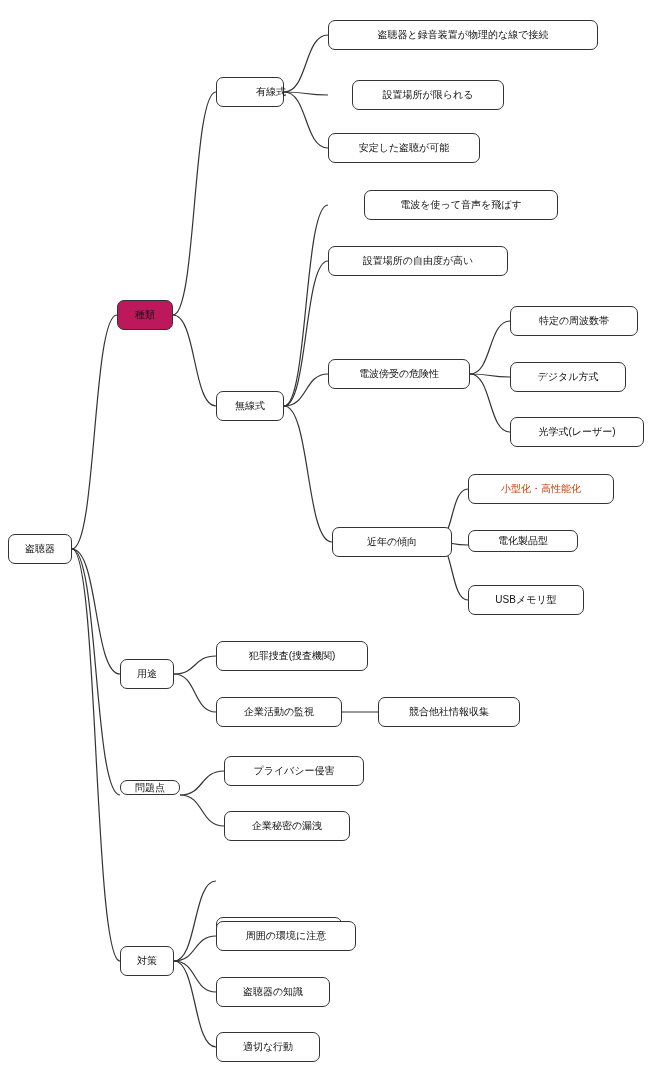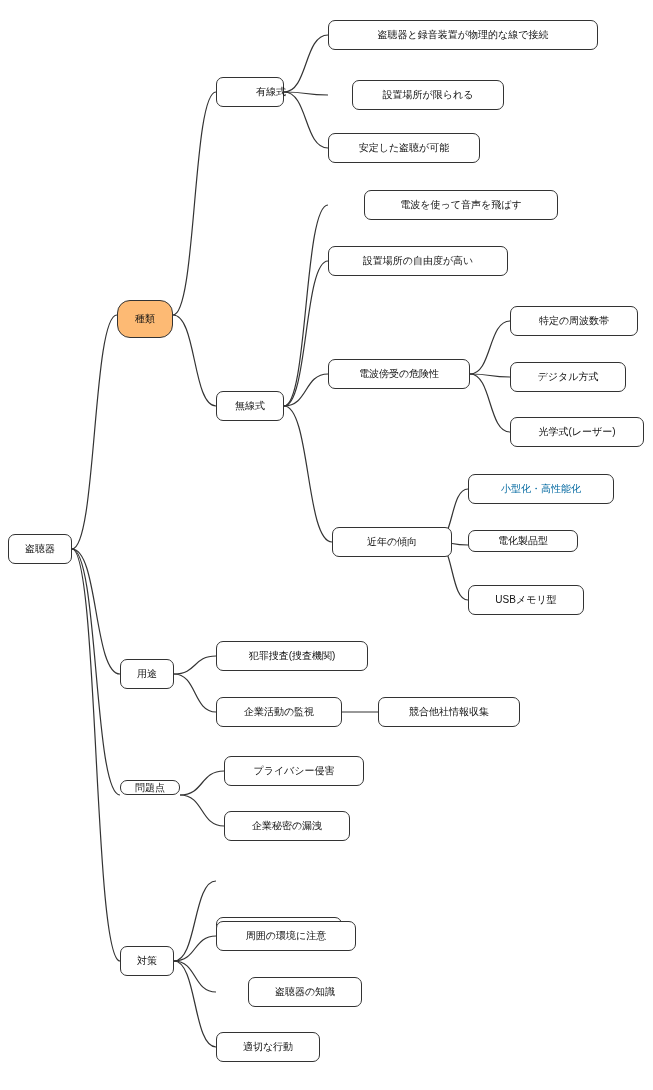--- a/index.html
+++ b/index.html
@@ -70,42 +70,42 @@
       <path d="M 342 712 C 361.8 712, 358.2 712, 378 712" fill="none" stroke="#333333" stroke-width="1.2"></path>
       <path d="M 180 795 C 204.2 795, 199.8 771, 224 771" fill="none" stroke="#333333" stroke-width="1.2"></path>
       <path d="M 180 795 C 204.2 795, 199.8 826, 224 826" fill="none" stroke="#333333" stroke-width="1.2"></path>
       <path d="M 174 961 C 197.1 961, 192.9 881, 216 881" fill="none" stroke="#333333" stroke-width="1.2"></path>
       <path d="M 174 961 C 197.1 961, 192.9 936, 216 936" fill="none" stroke="#333333" stroke-width="1.2"></path>
       <path d="M 174 961 C 197.1 961, 192.9 992, 216 992" fill="none" stroke="#333333" stroke-width="1.2"></path>
       <path d="M 174 961 C 197.1 961, 192.9 1047, 216 1047" fill="none" stroke="#333333" stroke-width="1.2"></path>
     </svg>
   <div id="node-layer">
       <div class="node" id="node-root" style="left: 8px; top: 534px; width: 64px; height: 30px; background: rgb(255, 255, 255); border-color: rgb(51, 51, 51); color: rgb(17, 17, 17);">盗聴器</div>
-      <div class="node" id="node-n1" style="left: 117px; top: 300px; width: 56px; height: 38px; background: #fdba74; border-color: rgb(51, 51, 51); color: rgb(17, 17, 17); border-radius: 13px;">種類</div>
+      <div class="node" id="node-n1" style="left: 117px; top: 300px; width: 56px; height: 30px; background: #be185d; border-color: rgb(51, 51, 51); color: rgb(17, 17, 17);">種類</div>
       <div class="node" id="node-n1a" style="left: 216px; top: 77px; width: 68px; height: 30px; background: rgb(255, 255, 255); border-color: rgb(51, 51, 51); color: rgb(17, 17, 17); padding-left: 48px;">有線式</div>
       <div class="node" id="node-n1a1" style="left: 328px; top: 20px; width: 270px; height: 30px; background: rgb(255, 255, 255); border-color: rgb(51, 51, 51); color: rgb(17, 17, 17);">盗聴器と録音装置が物理的な線で接続</div>
       <div class="node" id="node-n1a2" style="left: 328px; top: 80px; width: 152px; height: 30px; background: rgb(255, 255, 255); border-color: rgb(51, 51, 51); color: rgb(17, 17, 17); margin-left: 24px;">設置場所が限られる</div>
       <div class="node" id="node-n1a3" style="left: 328px; top: 133px; width: 152px; height: 30px; background: rgb(255, 255, 255); border-color: rgb(51, 51, 51); color: rgb(17, 17, 17);">安定した盗聴が可能</div>
       <div class="node" id="node-n1b" style="left: 216px; top: 391px; width: 68px; height: 30px; background: rgb(255, 255, 255); border-color: rgb(51, 51, 51); color: rgb(17, 17, 17);">無線式</div>
       <div class="node" id="node-n1b1" style="left: 328px; top: 190px; width: 194px; height: 30px; background: rgb(255, 255, 255); border-color: rgb(51, 51, 51); color: rgb(17, 17, 17); margin-left: 36px;">電波を使って音声を飛ばす</div>
       <div class="node" id="node-n1b2" style="left: 328px; top: 246px; width: 180px; height: 30px; background: rgb(255, 255, 255); border-color: rgb(51, 51, 51); color: rgb(17, 17, 17);">設置場所の自由度が高い</div>
       <div class="node" id="node-n1b3" style="left: 328px; top: 359px; width: 142px; height: 30px; background: rgb(255, 255, 255); border-color: rgb(51, 51, 51); color: rgb(17, 17, 17);">電波傍受の危険性</div>
       <div class="node" id="node-n1b3a" style="left: 510px; top: 306px; width: 128px; height: 30px; background: rgb(255, 255, 255); border-color: rgb(51, 51, 51); color: rgb(17, 17, 17);">特定の周波数帯</div>
       <div class="node" id="node-n1b3b" style="left: 510px; top: 362px; width: 116px; height: 30px; background: rgb(255, 255, 255); border-color: rgb(51, 51, 51); color: rgb(17, 17, 17);">デジタル方式</div>
       <div class="node" id="node-n1b3c" style="left: 510px; top: 417px; width: 134px; height: 30px; background: rgb(255, 255, 255); border-color: rgb(51, 51, 51); color: rgb(17, 17, 17);">光学式(レーザー)</div>
       <div class="node" id="node-n1b4" style="left: 332px; top: 527px; width: 120px; height: 30px; background: rgb(255, 255, 255); border-color: rgb(51, 51, 51); color: rgb(17, 17, 17);">近年の傾向</div>
-      <div class="node" id="node-n1b4a" style="left: 468px; top: 474px; width: 146px; height: 30px; background: rgb(255, 255, 255); border-color: rgb(51, 51, 51); color: #0369a1;">小型化・高性能化</div>
+      <div class="node" id="node-n1b4a" style="left: 468px; top: 474px; width: 146px; height: 30px; background: rgb(255, 255, 255); border-color: rgb(51, 51, 51); color: #c2410c;">小型化・高性能化</div>
       <div class="node" id="node-n1b4b" style="left: 468px; top: 530px; width: 110px; height: 22px; background: rgb(255, 255, 255); border-color: rgb(51, 51, 51); color: rgb(17, 17, 17); font-family: Liberation Serif, serif;">電化製品型</div>
       <div class="node" id="node-n1b4c" style="left: 468px; top: 585px; width: 116px; height: 30px; background: rgb(255, 255, 255); border-color: rgb(51, 51, 51); color: rgb(17, 17, 17);">USBメモリ型</div>
       <div class="node" id="node-n2" style="left: 120px; top: 659px; width: 54px; height: 30px; background: rgb(255, 255, 255); border-color: rgb(51, 51, 51); color: rgb(17, 17, 17);">用途</div>
       <div class="node" id="node-n2a" style="left: 216px; top: 641px; width: 152px; height: 30px; background: rgb(255, 255, 255); border-color: rgb(51, 51, 51); color: rgb(17, 17, 17);">犯罪捜査(捜査機関)</div>
       <div class="node" id="node-n2b" style="left: 216px; top: 697px; width: 126px; height: 30px; background: rgb(255, 255, 255); border-color: rgb(51, 51, 51); color: rgb(17, 17, 17);">企業活動の監視</div>
       <div class="node" id="node-n2b1" style="left: 378px; top: 697px; width: 142px; height: 30px; background: rgb(255, 255, 255); border-color: rgb(51, 51, 51); color: rgb(17, 17, 17);">競合他社情報収集</div>
       <div class="node" id="node-n3" style="left: 120px; top: 780px; width: 60px; height: 15px; background: rgb(255, 255, 255); border-color: rgb(51, 51, 51); color: rgb(17, 17, 17);">問題点</div>
       <div class="node" id="node-n3a" style="left: 224px; top: 756px; width: 140px; height: 30px; background: rgb(255, 255, 255); border-color: rgb(51, 51, 51); color: rgb(17, 17, 17);">プライバシー侵害</div>
       <div class="node" id="node-n3b" style="left: 224px; top: 811px; width: 126px; height: 30px; background: rgb(255, 255, 255); border-color: rgb(51, 51, 51); color: rgb(17, 17, 17);">企業秘密の漏洩</div>
       <div class="node" id="node-n4" style="left: 120px; top: 946px; width: 54px; height: 30px; background: rgb(255, 255, 255); border-color: rgb(51, 51, 51); color: rgb(17, 17, 17);">対策</div>
       <div class="node" id="node-n4a" style="left: 216px; top: 917px; width: 126px; height: 30px; background: rgb(255, 255, 255); border-color: rgb(51, 51, 51); color: rgb(17, 17, 17);">専門業者に相談</div>
       <div class="node" id="node-n4b" style="left: 216px; top: 921px; width: 140px; height: 30px; background: rgb(255, 255, 255); border-color: rgb(51, 51, 51); color: rgb(17, 17, 17);">周囲の環境に注意</div>
-      <div class="node" id="node-n4c" style="left: 216px; top: 977px; width: 114px; height: 30px; background: rgb(255, 255, 255); border-color: rgb(51, 51, 51); color: rgb(17, 17, 17); margin-left: 32px;">盗聴器の知識</div>
+      <div class="node" id="node-n4c" style="left: 216px; top: 977px; width: 114px; height: 30px; background: rgb(255, 255, 255); border-color: rgb(51, 51, 51); color: rgb(17, 17, 17);">盗聴器の知識</div>
       <div class="node" id="node-n4d" style="left: 216px; top: 1032px; width: 104px; height: 30px; background: rgb(255, 255, 255); border-color: rgb(51, 51, 51); color: rgb(17, 17, 17);">適切な行動</div>
     </div>
 </div>
 
 </body></html>

